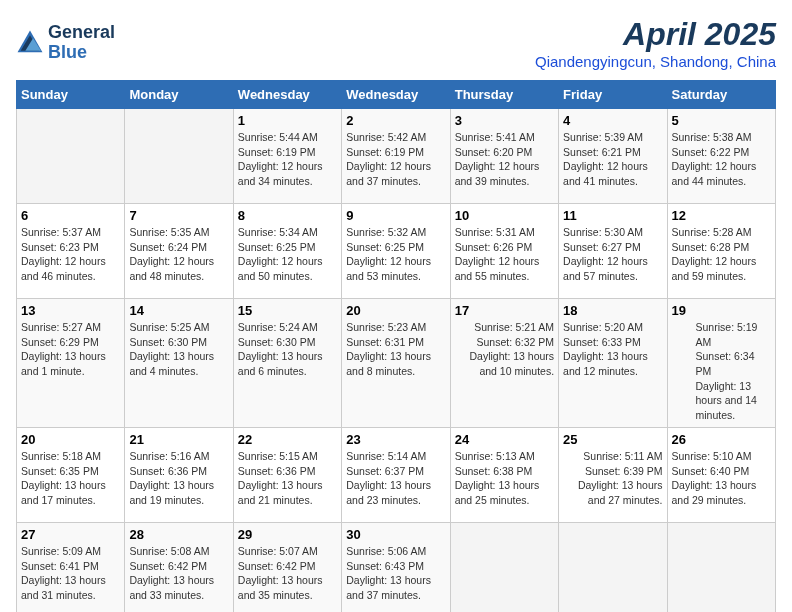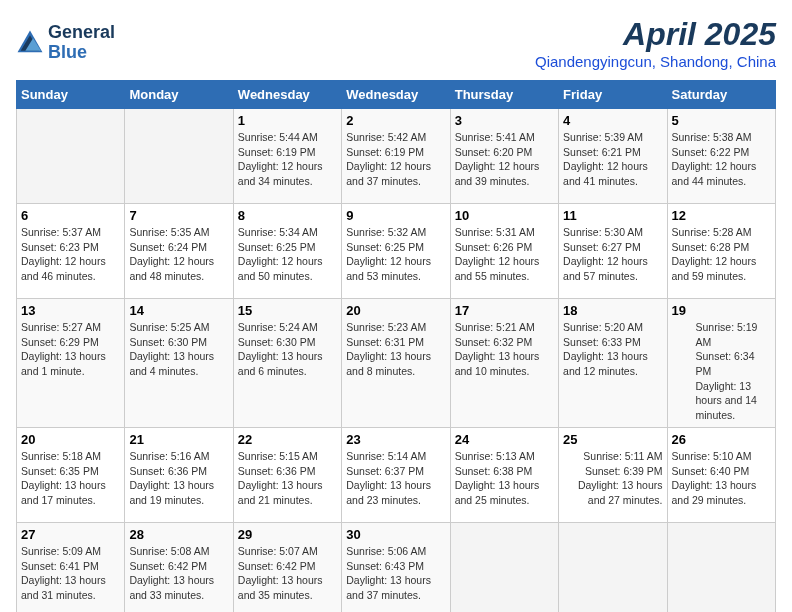--- a/index.html
+++ b/index.html
@@ -225,21 +225,21 @@
 Daylight: 13 hours and 6 minutes.</div>
         </td>
         <td>
           <span class="day-number">20</span>
           <div class="day-info" style="white-space: pre-line;">Sunrise: 5:23 AM
 Sunset: 6:31 PM
 Daylight: 13 hours and 8 minutes.</div>
         </td>
         <td>
           <span class="day-number">17</span>
-          <div class="day-info" style="white-space: pre-line;">Sunrise: 5:21 AM
+          <div class="day-info" style="white-space: pre-line; text-align: right;">Sunrise: 5:21 AM
 Sunset: 6:32 PM
 Daylight: 13 hours and 10 minutes.</div>
         </td>
         <td>
           <span class="day-number">18</span>
           <div class="day-info" style="white-space: pre-line;">Sunrise: 5:20 AM
 Sunset: 6:33 PM
 Daylight: 13 hours and 12 minutes.</div>
         </td>
         <td>

